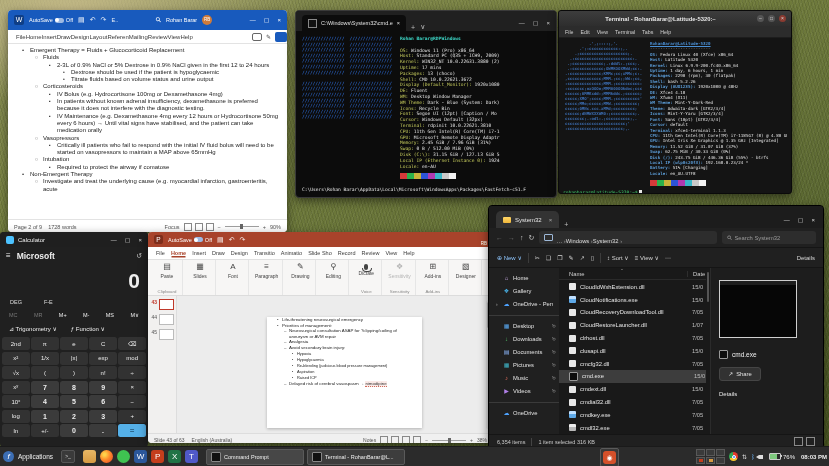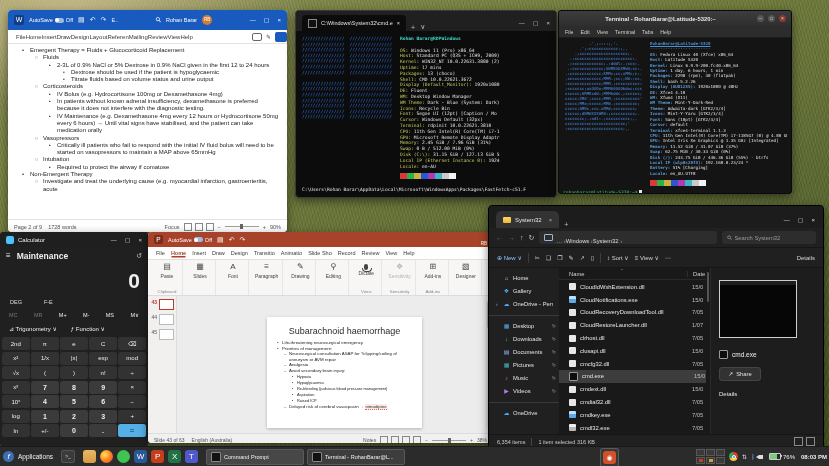--- a/index.html
+++ b/index.html
@@ -493,21 +493,21 @@
       <span class="calcicon"></span>
       <span class="t">Calculator</span>
       <span class="tbbtns" style="color:#ddd;">
         <span>—</span>
         <span>▢</span>
         <span>×</span>
       </span>
     </div>
     <div class="header">
       <span class="burger">≡</span>
-      <span class="mode">Maintenance</span>
+      <span class="mode">Microsoft</span>
       <span class="hist">↺</span>
     </div>
     <div class="display">0</div>
     <div class="degrow">
       <span>DEG</span>
       <span>F-E</span>
     </div>
     <div class="memrow">
         <span class="dim">MC</span>
         <span class="dim">MR</span>
@@ -650,21 +650,20 @@
           <span class="num">44</span>
           <span class="pg"></span>
         </div>
           <div class="thumb">
           <span class="num">45</span>
           <span class="pg"></span>
         </div>
         </div>
       <div class="canvas">
         <div class="slide">
-          <h1>Subarachnoid haemorrhage</h1>
           <div class="sbullets">
               <div class="sline plv0">
                 <span class="blt"></span>
                 <span><span>Life-threatening neurosurgical emergency</span><span class="mark"></span></span>
               </div>
               <div class="sline plv0">
                 <span class="blt"></span>
                 <span><span>Priorities of management:</span><span class="mark"></span></span>
               </div>
               <div class="sline plv1">

